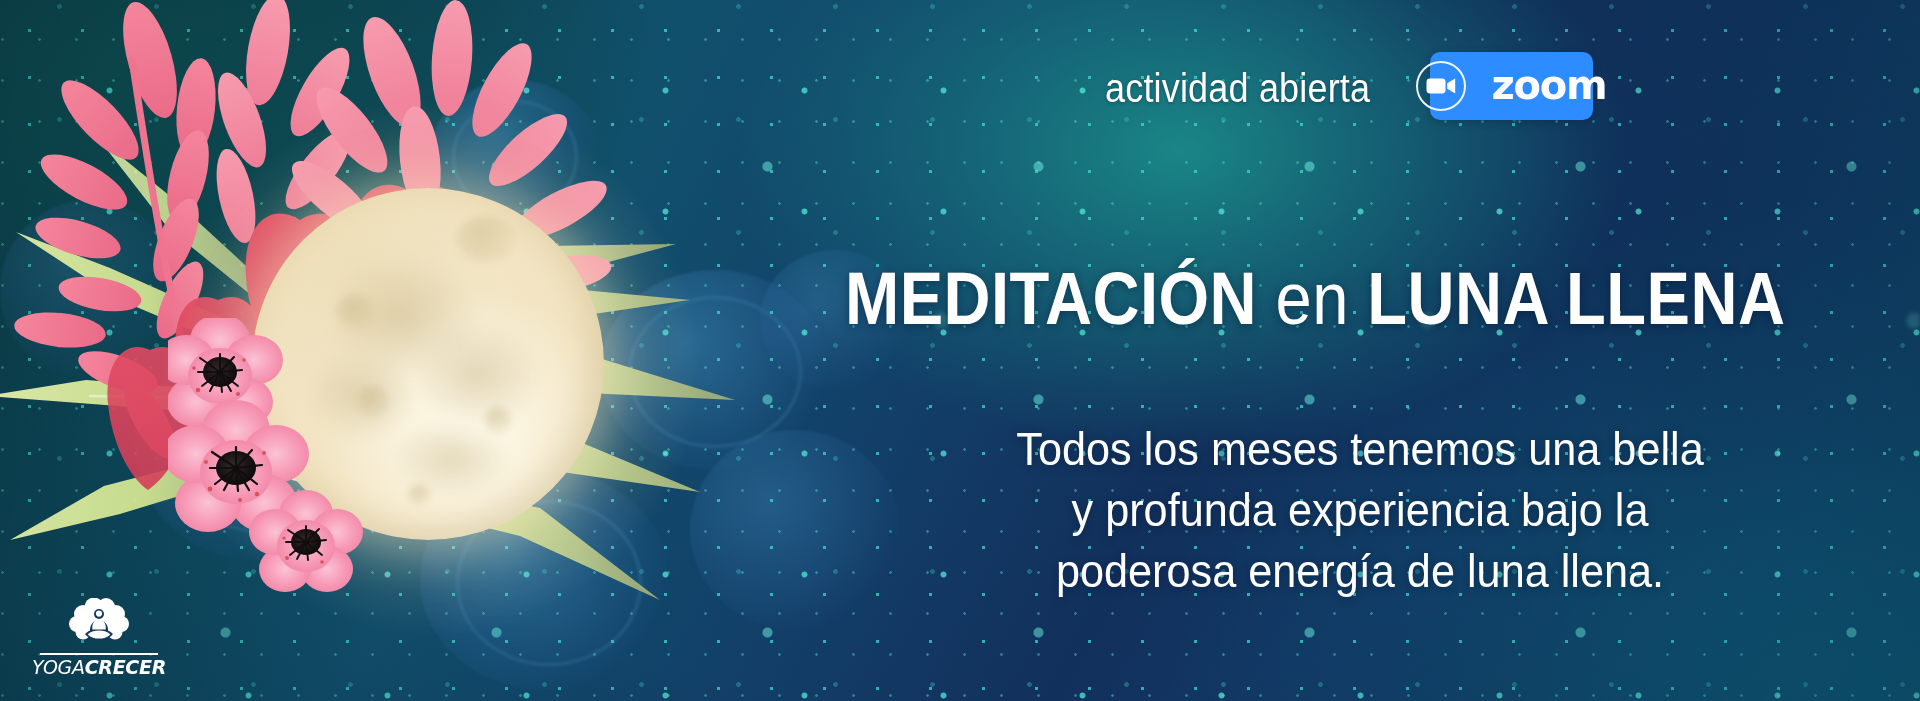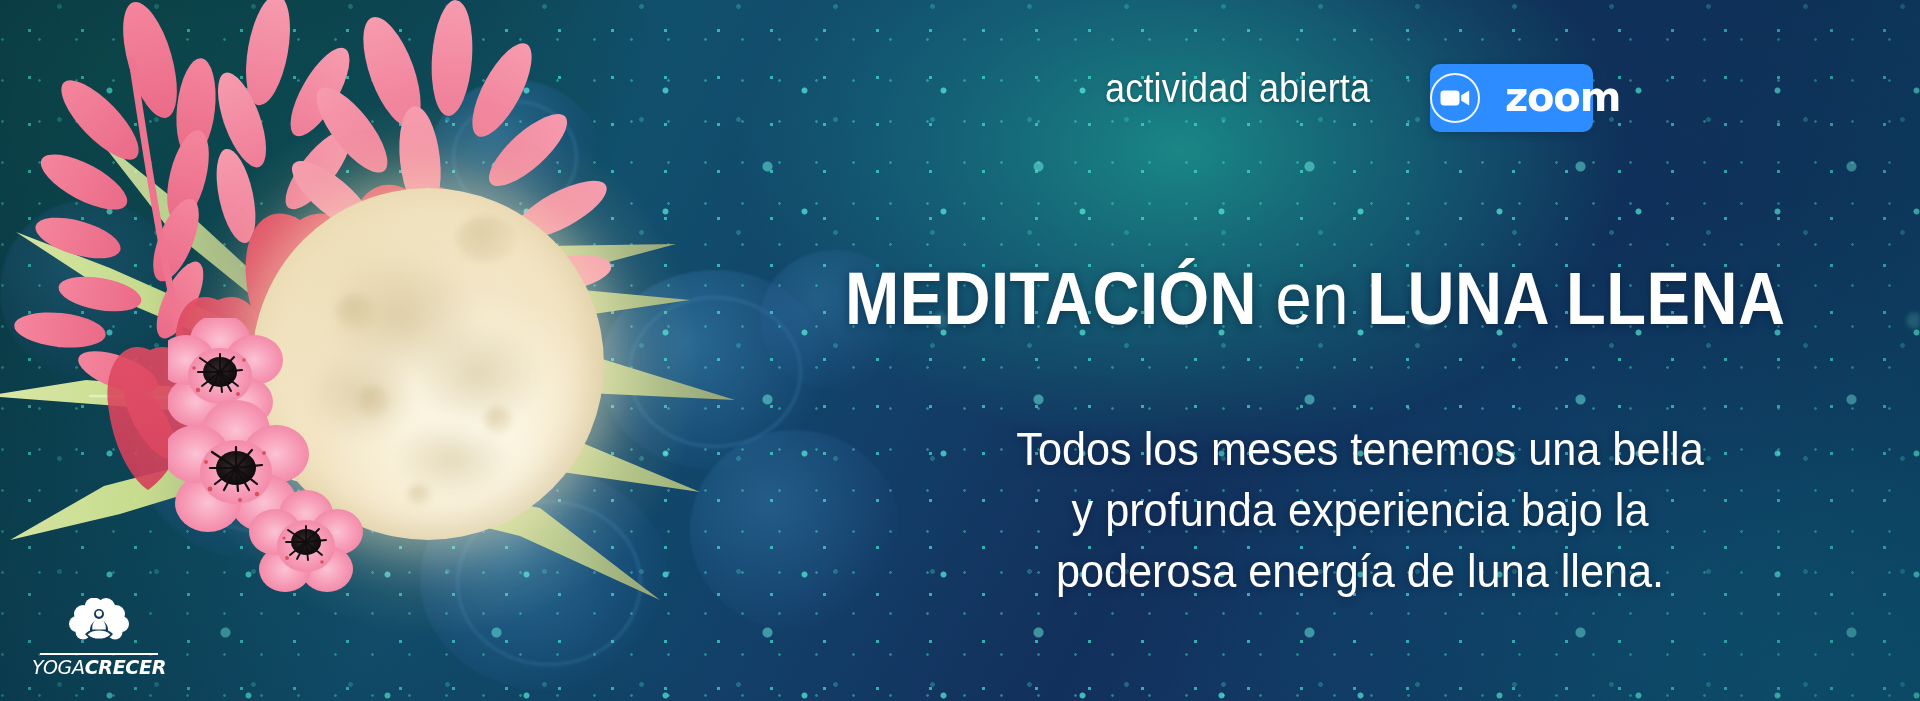--- a/index.html
+++ b/index.html
@@ -111,23 +111,23 @@
   #kicker{
     position:absolute;left:1105px;top:66px;
     font-size:40px;font-weight:400;letter-spacing:.2px;
     color:#ffffff;
     font-family:"Liberation Sans Narrow","Liberation Sans",sans-serif;
     transform:scaleX(.9);transform-origin:left center;
     white-space:nowrap;
     text-shadow:0 1px 4px rgba(0,20,40,.35);
   }
   #zoom-badge{
-    position:absolute;left:1430px;top:64px;
+    position:absolute;left:1430px;top:52px;
     width:163px;height:68px;border-radius:10px;
-    display:flex;align-items:center;gap:25px;
+    display:flex;align-items:center;justify-content:center;gap:25px;
     box-shadow:0 2px 8px rgba(0,20,50,.28);
   }
   #zoom-cam-circle{
     width:46px;height:46px;border-radius:50%;
     border:2.2px solid rgba(255,255,255,.92);
     display:flex;align-items:center;justify-content:center;
     flex:0 0 auto;
   }
   #zoom-wordmark{
     color:#fff;font-size:40px;font-weight:700;letter-spacing:-1.2px;

